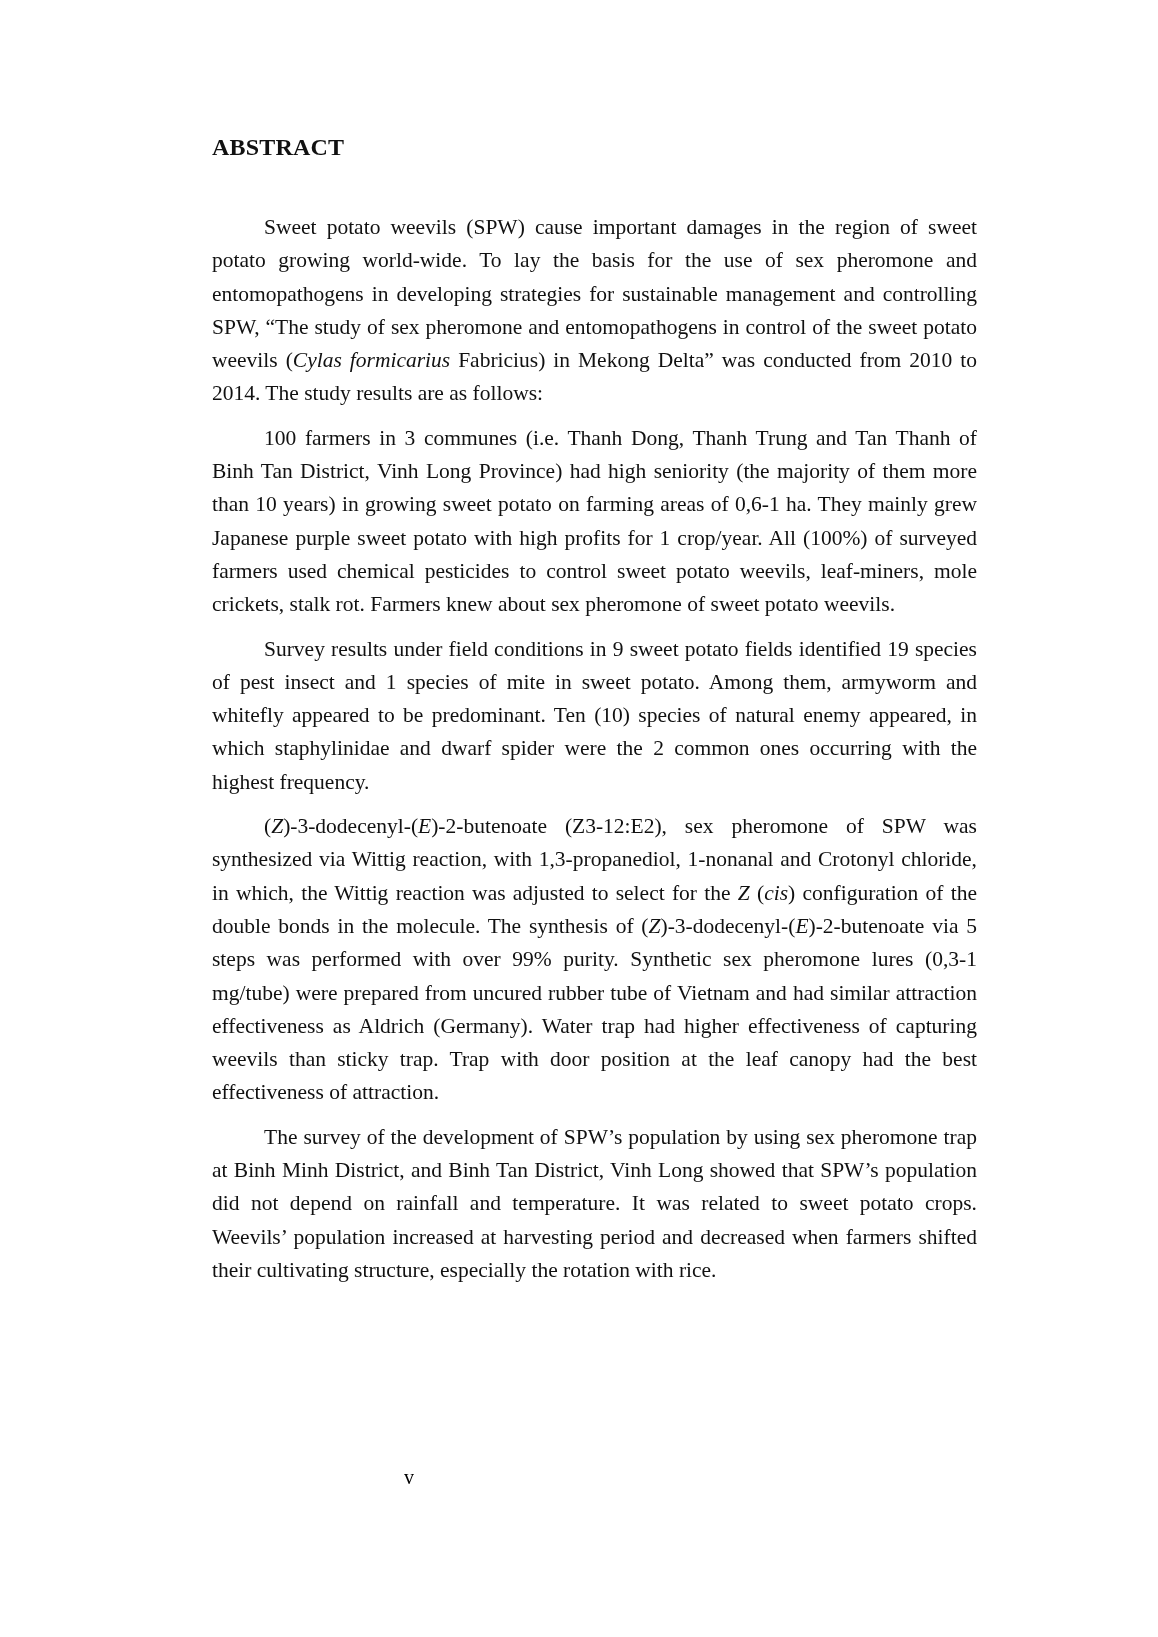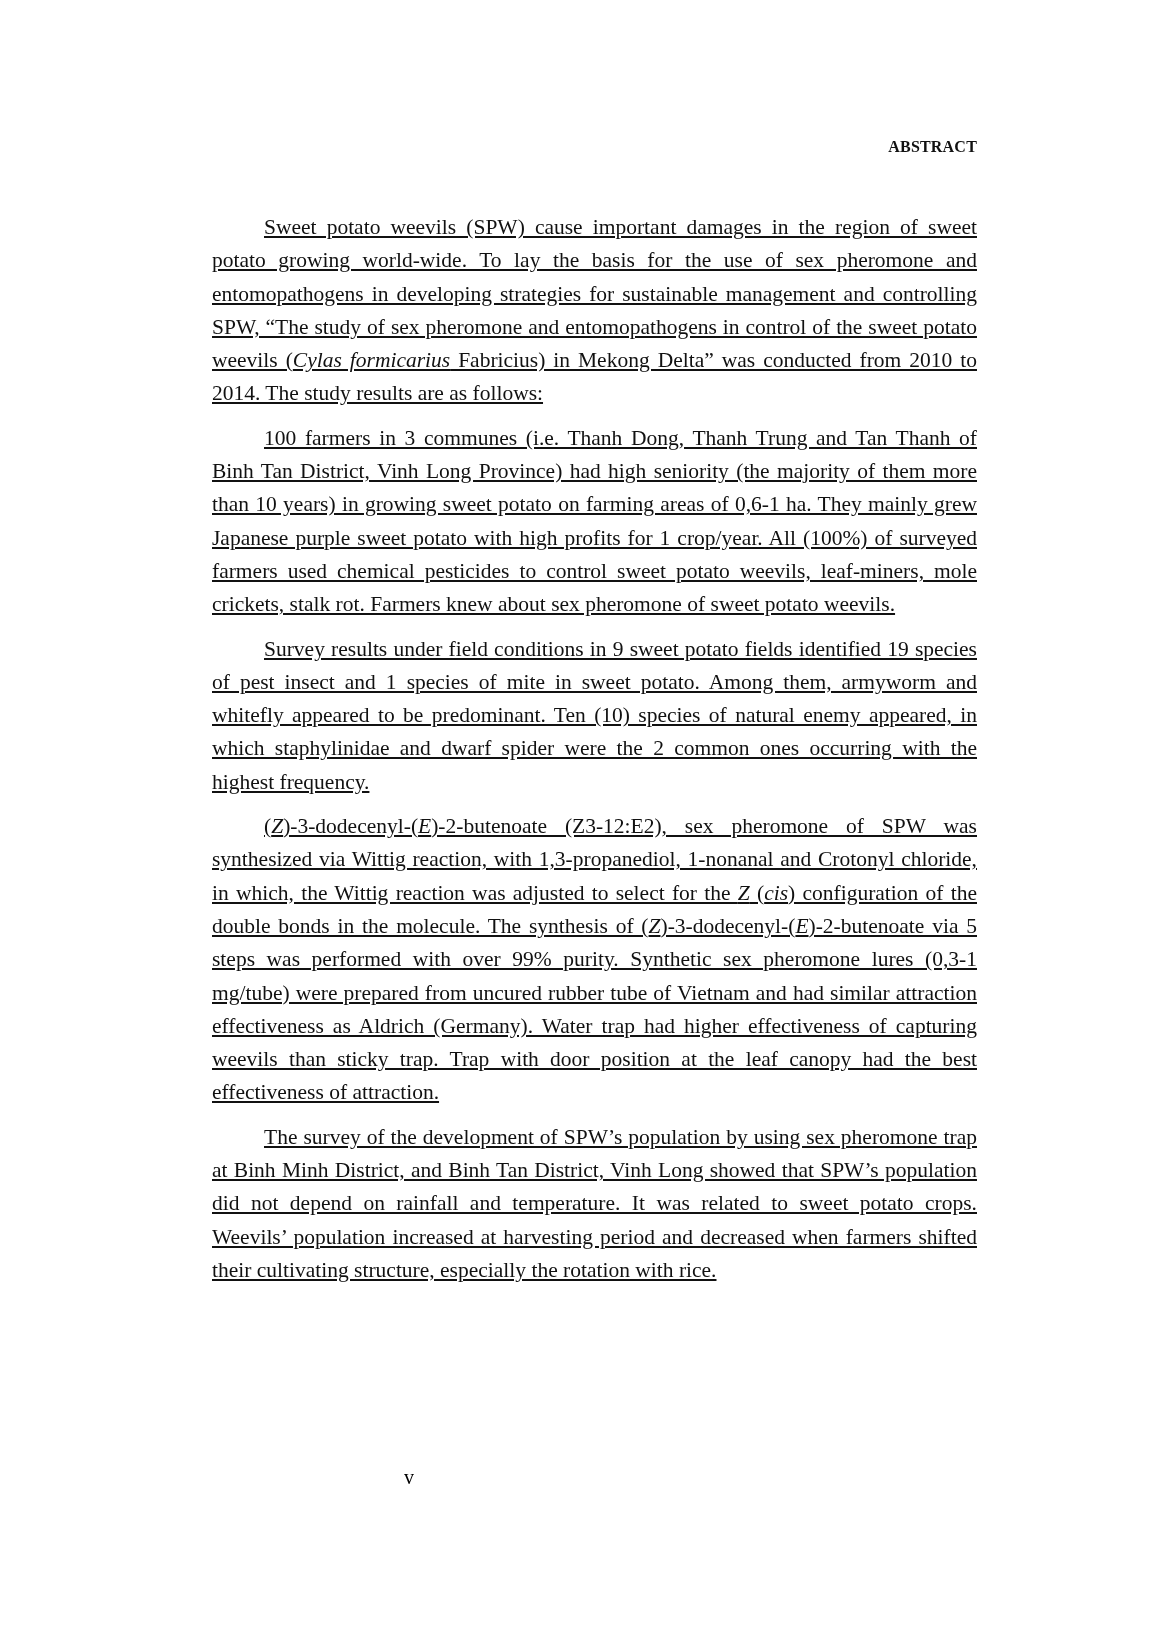--- a/index.html
+++ b/index.html
@@ -4,29 +4,29 @@
   <style>
     html, body { margin: 0; padding: 0; background: #ffffff; }
     body { width: 1158px; height: 1637px; position: relative; overflow: hidden; }
     .page {
       position: absolute; left: 212px; top: 0; width: 765px;
       font-family: "Liberation Serif", "DejaVu Serif", serif;
       color: #111111;
     }
     .title {
       position: absolute; left: 0; width: 765px; top: 131px;
-      text-align: right; font-weight: bold; font-size: 16px; line-height: 32px;
+      text-align: left; font-weight: bold; font-size: 24px; line-height: 32px;
       letter-spacing: 0.2px;
     }
     .body-text {
       position: absolute; left: 0; top: 211px; width: 765px;
       font-size: 21.5px; line-height: 33.3px;
       text-align: justify;
     }
-    .body-text p { margin: 0 0 11px 0; text-indent: 52px; hyphens: none; text-decoration: underline; }
+    .body-text p { margin: 0 0 11px 0; text-indent: 52px; hyphens: none; }
     .body-text p span.it { font-style: italic; }
     .page-number {
       position: absolute; left: 0; width: 818px; top: 1465px;
       text-align: center; font-size: 20px; line-height: 24px;
     }
   </style>
 </head>
 <body>
 
 <div class="page">

